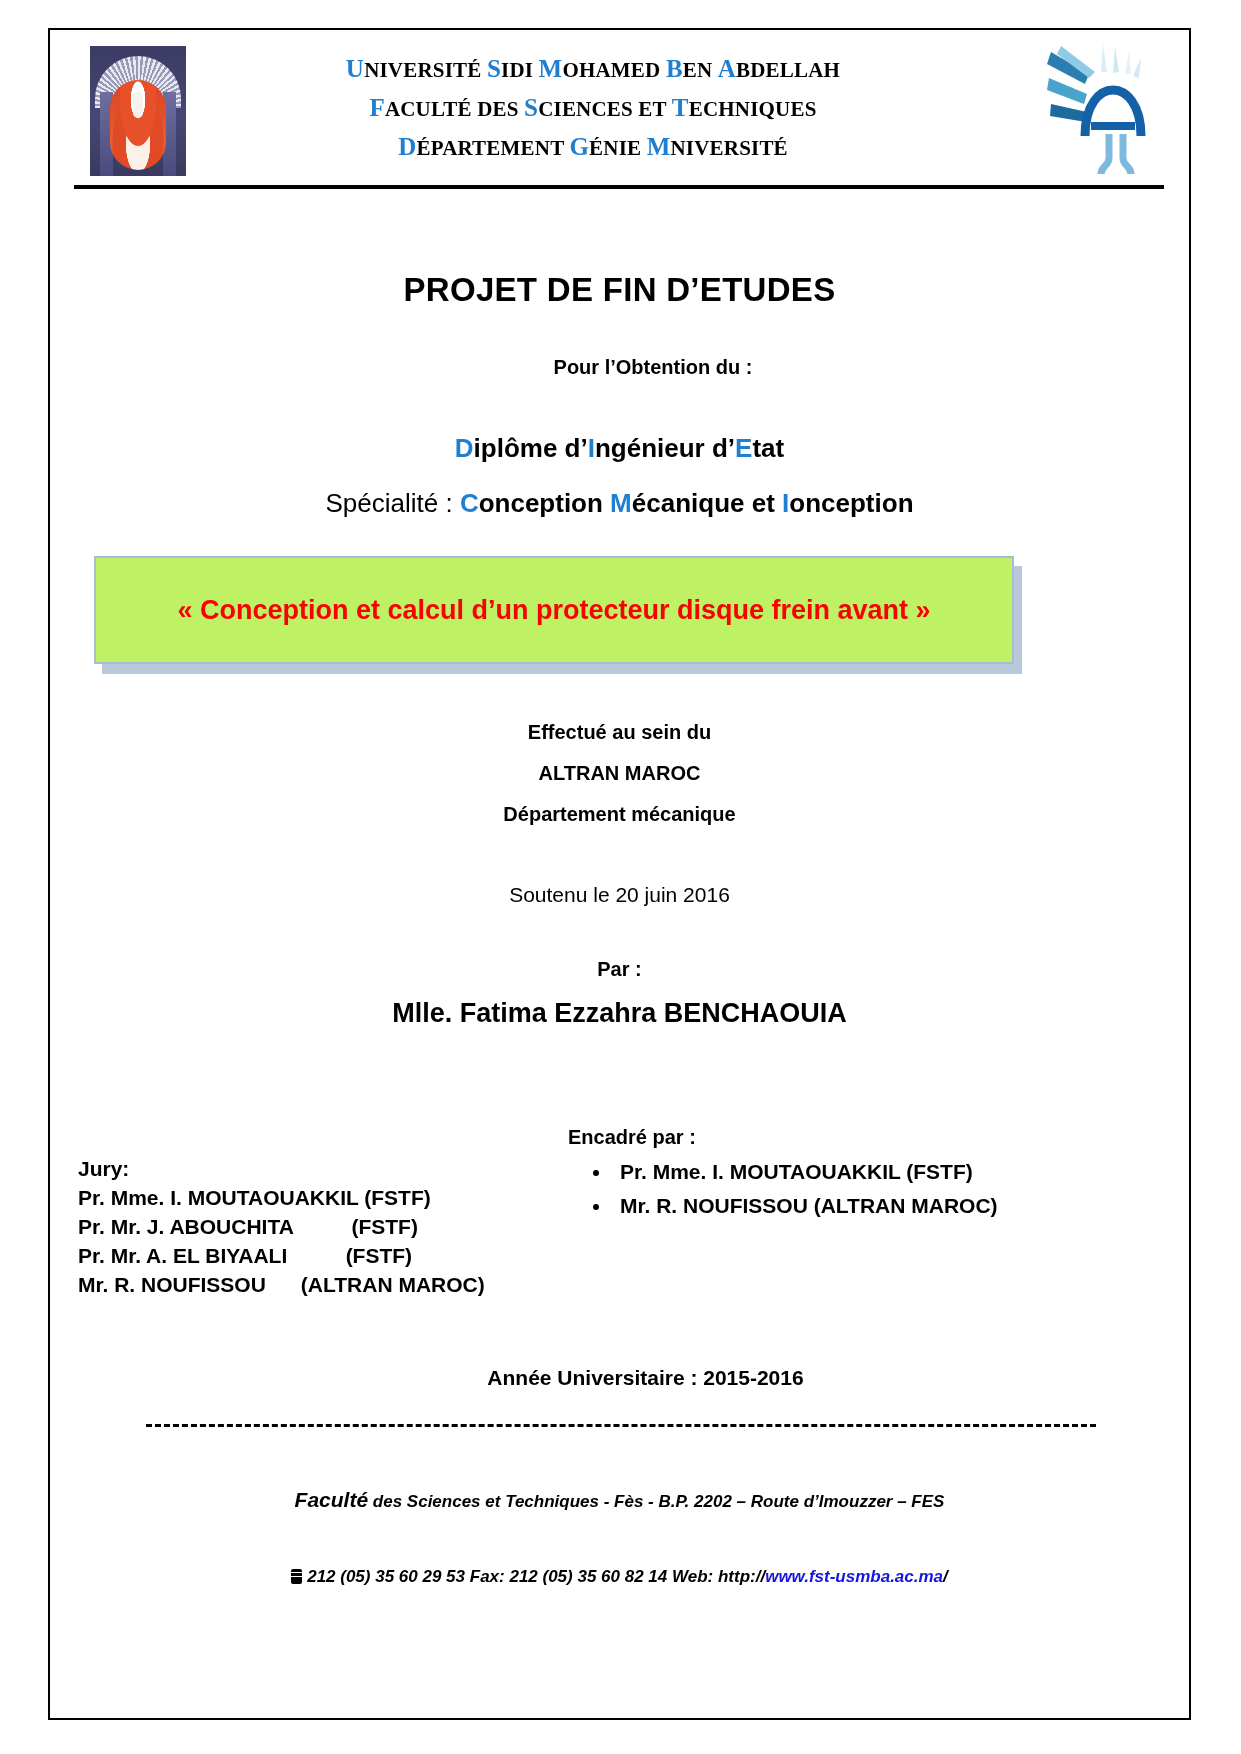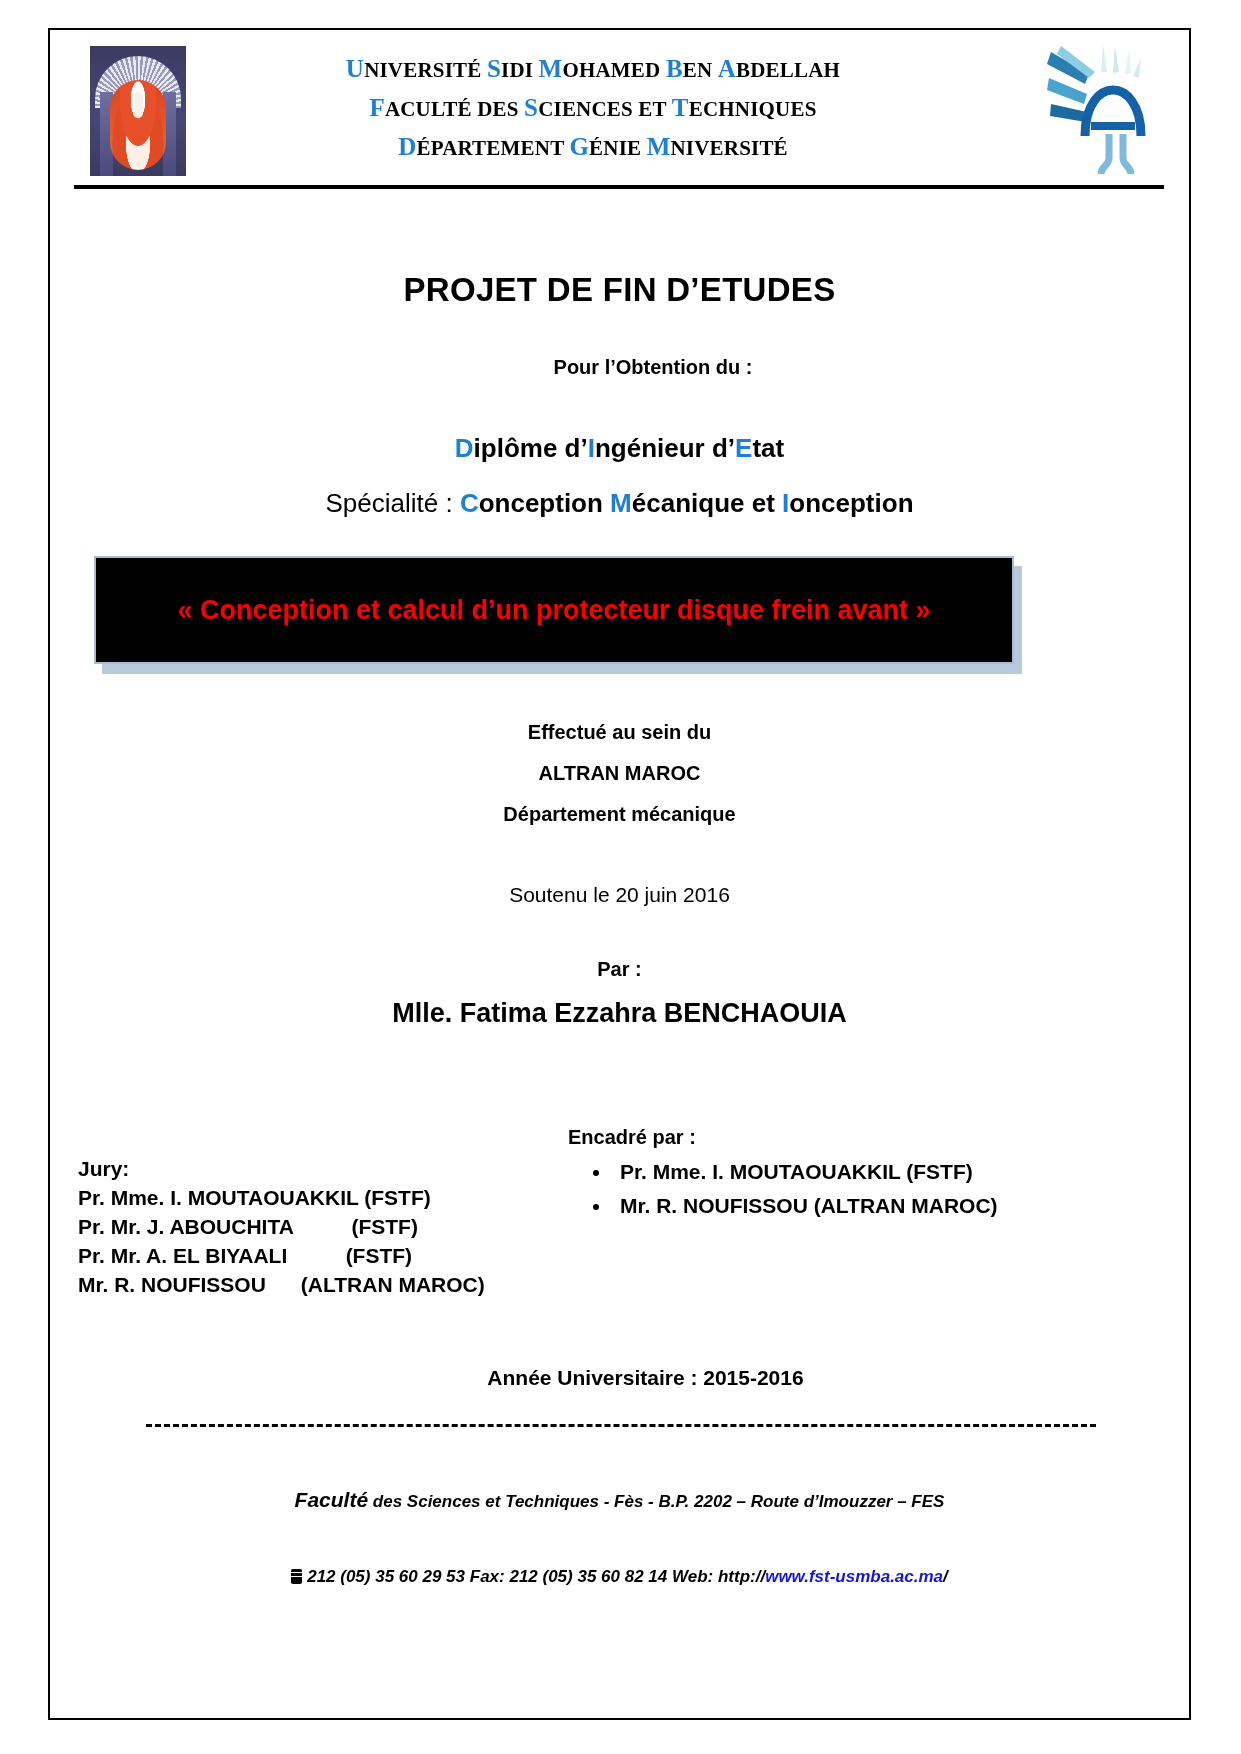--- a/index.html
+++ b/index.html
@@ -190,21 +190,21 @@
     width: 920px;
     height: 108px;
     background: #b9c9dc;
   }
   .title-box {
     position: absolute;
     left: 0;
     top: 0;
     width: 920px;
     height: 108px;
-    background: #000000;
+    background: #bef264;
     border: 2px solid #a8bdd2;
     box-sizing: border-box;
     display: flex;
     align-items: center;
     justify-content: center;
   }
   .title-box .red {
     color: #fa0000;
     font-size: 27px;
     font-weight: bold;

